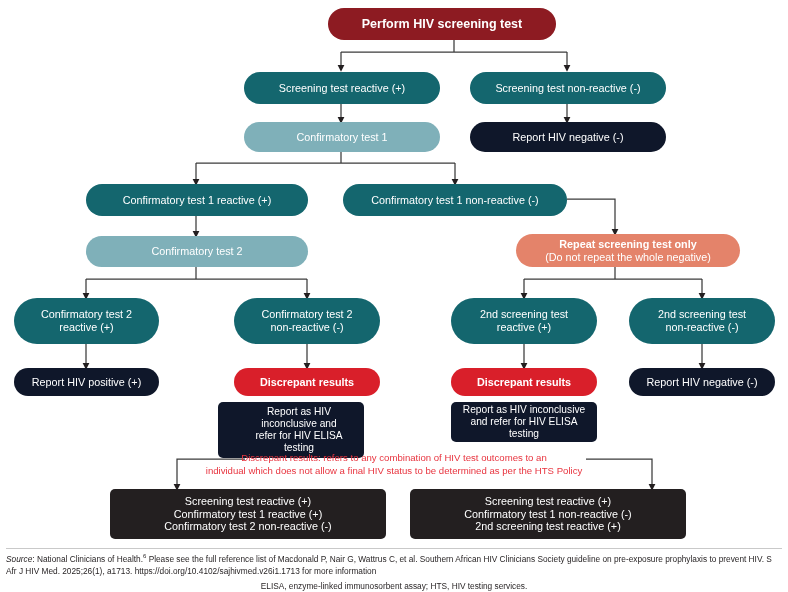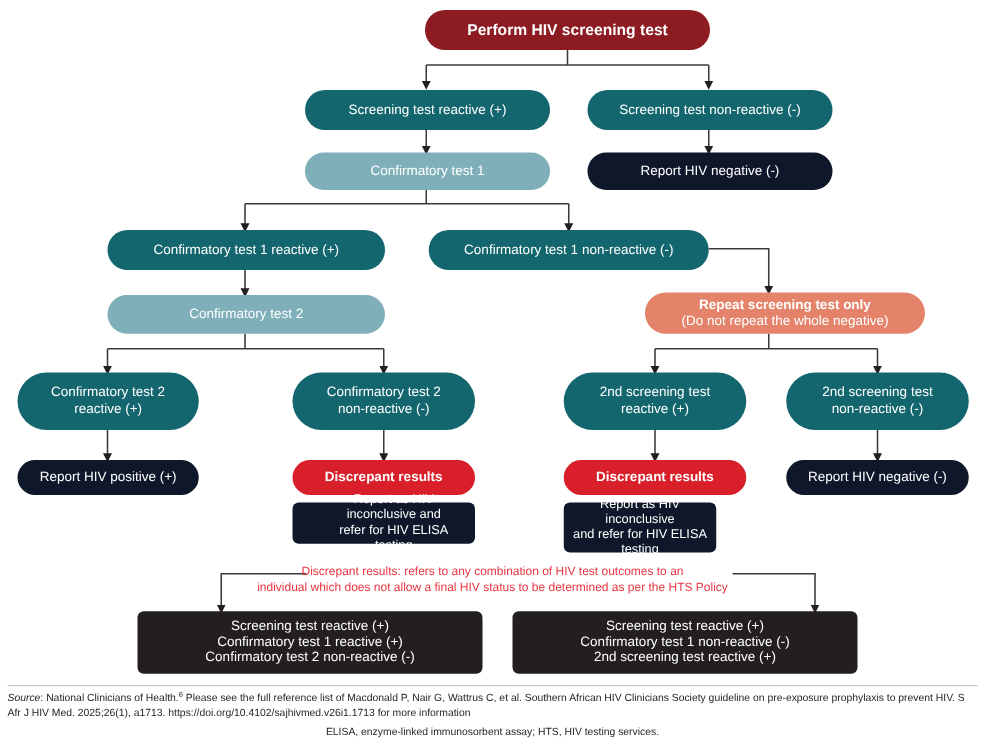--- a/index.html
+++ b/index.html
@@ -102,21 +102,21 @@
       <path d="M524,344 L524,366" marker-end="url(#ah)"></path>
 
       <path d="M702,344 L702,366" marker-end="url(#ah)"></path>
 
       <path d="M245,459 L177,459 L177,487" marker-end="url(#ah)"></path>
 
       <path d="M586,459 L652,459 L652,487" marker-end="url(#ah)"></path>
     </g>
   </svg>
 
-  <div class="node pill c-darkred fs13 bold" style="left:340px;top:8px;width:228px;height:32px;">
+  <div class="node pill c-darkred fs13 bold" style="left:328px;top:8px;width:228px;height:32px;">
     <span class="txt">Perform HIV screening test</span>
   </div>
 
   <div class="node pill c-teal fs11" style="left:244px;top:72px;width:196px;height:32px;">
     <span class="txt">Screening test reactive (+)</span>
   </div>
   <div class="node pill c-teal fs11" style="left:470px;top:72px;width:196px;height:32px;">
     <span class="txt">Screening test non-reactive (-)</span>
   </div>
 
@@ -175,27 +175,27 @@
   <div class="node pill c-red fs11 bold" style="left:234px;top:368px;width:146px;height:28px;">
     <span class="txt">Discrepant results</span>
   </div>
   <div class="node pill c-red fs11 bold" style="left:451px;top:368px;width:146px;height:28px;">
     <span class="txt">Discrepant results</span>
   </div>
   <div class="node pill c-gray fs11" style="left:629px;top:368px;width:146px;height:28px;">
     <span class="txt">Report HIV negative (-)</span>
   </div>
 
-  <div class="node sq c-gray fs10" style="left:234px;top:402px;width:146px;height:33px;padding-left:16px;">
+  <div class="node sq c-gray fs10" style="left:218px;top:402px;width:146px;height:56px;padding-left:16px;">
     <span class="txt">
       <span>Report as HIV inconclusive and</span><br>
       <span>refer for HIV ELISA testing</span>
     </span>
   </div>
-  <div class="node sq c-gray fs10" style="left:451px;top:402px;width:122px;height:40px;">
+  <div class="node sq c-gray fs10" style="left:451px;top:402px;width:146px;height:40px;">
     <span class="txt">
       <span>Report as HIV inconclusive</span><br>
       <span>and refer for HIV ELISA testing</span>
     </span>
   </div>
 
   <div id="note" style="left:160px;top:452px;width:468px;">
     <span class="b">Discrepant results:</span><span> refers to any combination of HIV test outcomes to an</span><br>
     <span>individual which does not allow a final HIV status to be determined as per the HTS Policy</span>
   </div>

